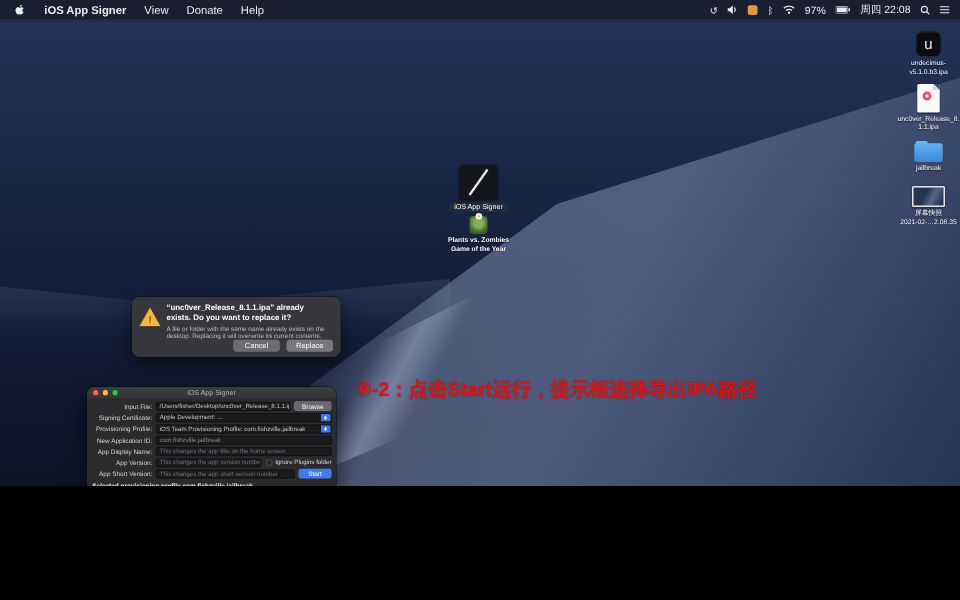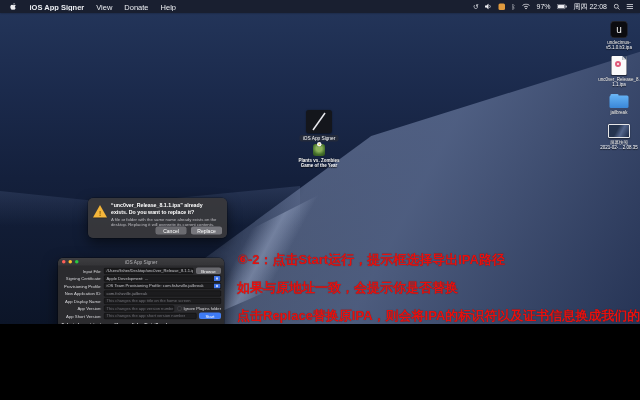--- a/index.html
+++ b/index.html
@@ -320,22 +320,20 @@
             <div class="ffield"><span class="ph">This changes the app short version number</span></div>
             <div class="btn btn-start">Start</div>
           </div>
         </div>
         <div class="statusline">Selected provisioning profile com.fishzville.jailbreak</div>
       </div>
     </div>
   </div>
 
   <div class="abs anno" style="left:237px;top:252px;">⑥-2：点击Start运行，提示框选择导出IPA路径</div>
-  <div class="abs anno" style="left:237px;top:280px;">如果与原地址一致，会提示你是否替换</div>
-  <div class="abs anno" style="left:237px;top:308px;">点击Replace替换原IPA，则会将IPA的标识符以及证书信息换成我们的</div>
 
   <div class="abs" style="left:8px;top:330px;">
     <svg width="36" height="28" viewBox="0 0 36 28">
       <line x1="8" y1="26" x2="27" y2="8" stroke="#e8100d" stroke-width="2.4"></line>
       <polygon points="31,2 19,7 26,14" fill="#e8100d"></polygon>
     </svg>
   </div>
 
   <div class="abs preview">
     <div class="pv-side">

